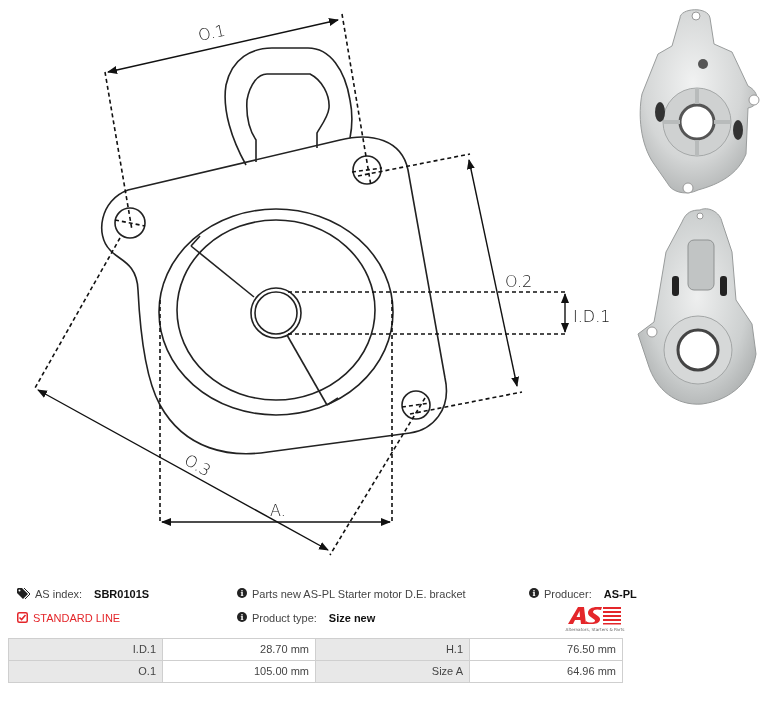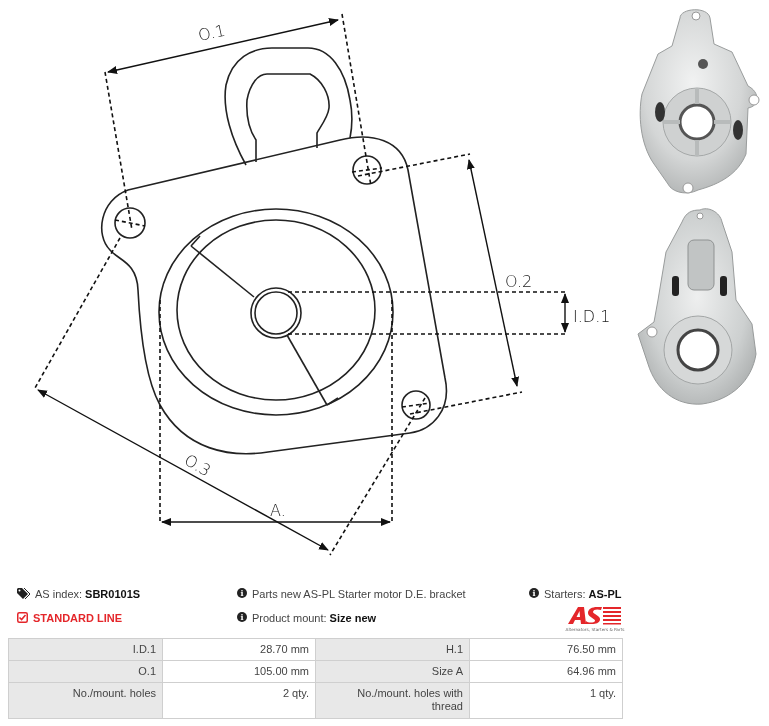--- a/index.html
+++ b/index.html
@@ -2,24 +2,24 @@
 <html><head>
 <meta charset="utf-8">
 <style>
   html,body{margin:0;padding:0;background:#ffffff;}
   body{width:769px;height:726px;position:relative;overflow:hidden;font-family:"Liberation Sans",sans-serif;color:#333;}
   #drawing{position:absolute;left:0;top:0;width:620px;height:570px;}
   .photo{position:absolute;}
   #photo-top{left:628px;top:4px;width:136px;height:196px;}
   #photo-bottom{left:628px;top:204px;width:136px;height:204px;}
   .info-row{position:absolute;font-size:11px;color:#444;white-space:nowrap;display:flex;}
-  .info-row b{color:#111;font-weight:bold;margin-left:3px;}
+  .info-row b{color:#111;font-weight:bold;margin-left:12px;}
   .ico{display:inline-block;margin-right:5px;}
   .info-ico{width:10px;height:10px;border-radius:50%;background:#222;color:#fff;font-size:8px;font-weight:bold;line-height:10px;text-align:center;font-family:"DejaVu Serif",serif;}
-  .red{color:#e4262a !important;font-weight:bold;}
+  .red{color:#e4262a !important;font-weight:normal;}
   #logo{position:absolute;left:562px;top:604px;width:66px;height:30px;}
   table{position:absolute;left:8px;top:638px;border-collapse:collapse;font-size:11px;color:#444;}
   td{border:1px solid #cfcfcf;text-align:right;vertical-align:top;padding:4px 6px 4px 4px;line-height:13px;}
   td.lbl{background:#e8e8e8;}
   td.val{background:#ffffff;}
   .c1{width:143px;}.c2{width:142px;}.c3{width:143px;}.c4{width:142px;}
   tr.r1 td,tr.r2 td{height:13px;}
   tr.r3 td{height:27px;}
 </style>
 </head>
@@ -155,27 +155,27 @@
   <span class="red">STANDARD LINE</span>
 </div>
 
 <div class="info-row" style="left:237px;top:588px;">
   <span class="ico info-ico">i</span>
   <span>Parts new AS-PL Starter motor D.E. bracket</span>
 </div>
 
 <div class="info-row" style="left:237px;top:612px;">
   <span class="ico info-ico">i</span>
-  <span>Product mount:</span>
+  <span>Product type:</span>
   <b>Size new</b>
 </div>
 
 <div class="info-row" style="left:529px;top:588px;">
   <span class="ico info-ico">i</span>
-  <span>Starters:</span>
+  <span>Producer:</span>
   <b>AS-PL</b>
 </div>
 
 <svg id="logo" viewBox="0 0 66 30">
   <g fill="#e4262a">
     <path d="M6,20 L16,3 L22,3 L24,20 L19,20 L18.5,16 L13,16 L11,20 Z M14.5,13 L18,13 L17.5,7 Z"></path>
     <path d="M24,17 C26,19 32,19 33,17 C34,15 26,13 26,9 C26,5 30,3 35,3 L40,3 L39,6 C36,5 31,5 31,8 C31,10 39,12 38,16 C37,19 34,20 30,20 L23,20 Z"></path>
     <rect x="41" y="3" width="18" height="2"></rect>
       <rect x="41" y="7" width="18" height="2"></rect>
       <rect x="41" y="11" width="18" height="2"></rect>
@@ -192,20 +192,14 @@
       <td class="val c2">28.70 mm</td>
       <td class="lbl c3">H.1</td>
       <td class="val c4">76.50 mm</td>
     </tr>
     <tr class="r2">
       <td class="lbl">O.1</td>
       <td class="val">105.00 mm</td>
       <td class="lbl">Size A</td>
       <td class="val">64.96 mm</td>
     </tr>
-    <tr class="r3">
-      <td class="lbl">No./mount. holes</td>
-      <td class="val">2 qty.</td>
-      <td class="lbl" style="padding-left:30px;">No./mount. holes with thread</td>
-      <td class="val">1 qty.</td>
-    </tr>
   </tbody>
 </table>
 
 </body></html>

